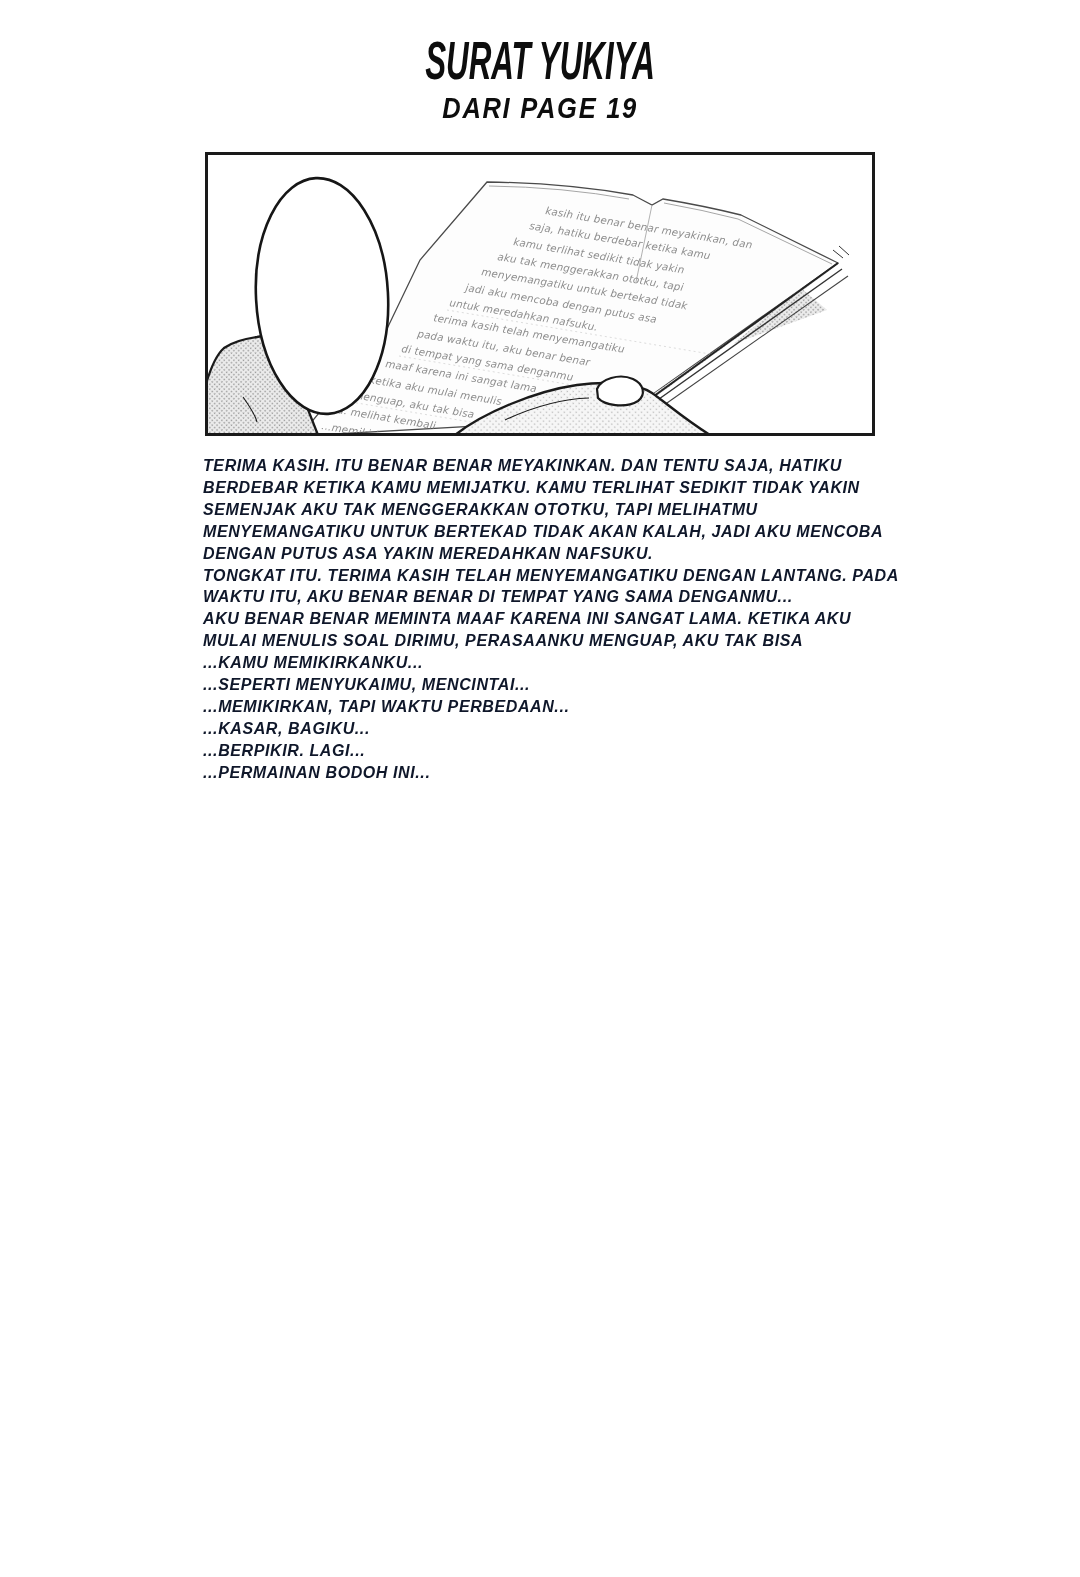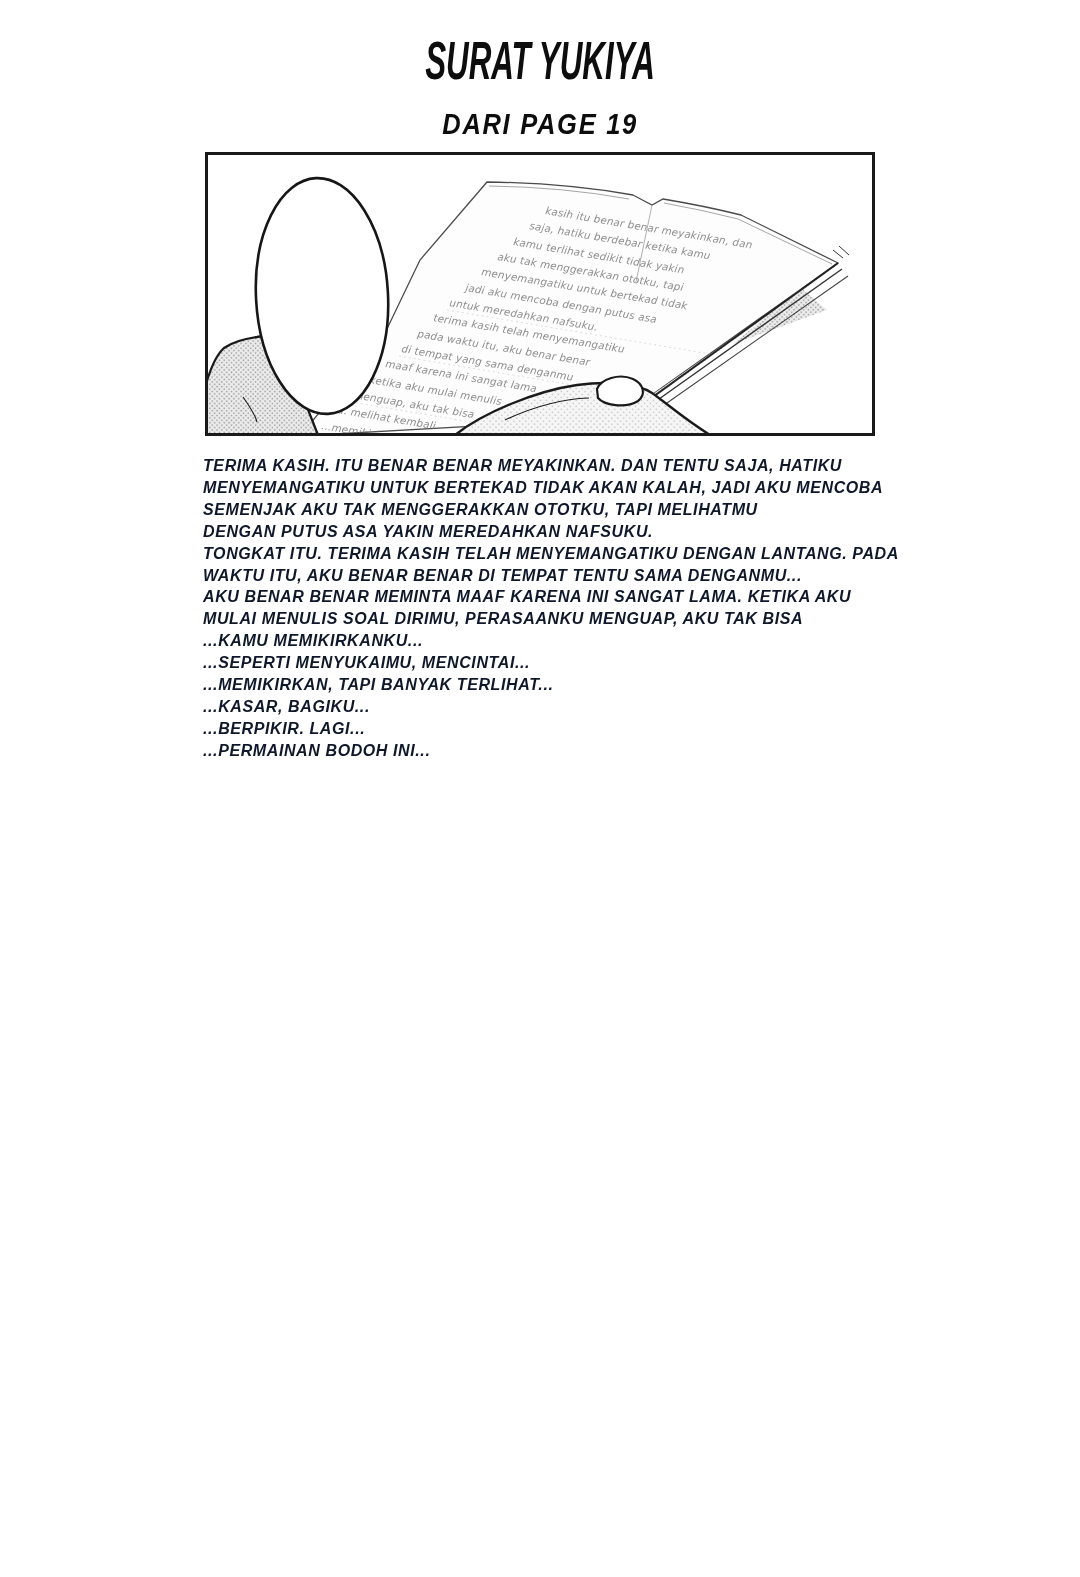--- a/index.html
+++ b/index.html
@@ -7,21 +7,21 @@
     width:1080px;height:1577px;position:relative;background:#ffffff;
     font-family:"Liberation Sans",sans-serif;overflow:hidden;
   }
   .header{position:absolute;top:33px;left:0;width:1080px;text-align:center;}
   .title-line{line-height:1;}
   .title-text{
     display:inline-block;font-weight:700;font-style:italic;font-size:54px;
     color:#0d0d0d;transform:scaleX(0.58);transform-origin:center;
     white-space:nowrap;letter-spacing:0px;
   }
-  .subtitle-line{line-height:1;margin-top:22px;}
+  .subtitle-line{line-height:1;margin-top:6px;}
   .subtitle-text{
     display:inline-block;font-weight:700;font-style:italic;font-size:30px;
     color:#0d0d0d;transform:scaleX(0.85);transform-origin:center;
     white-space:nowrap;letter-spacing:2px;
   }
   .panel-wrap{position:absolute;left:205px;top:152px;width:670px;height:284px;}
   .letter{
     position:absolute;left:203px;top:455px;width:700px;
     font-style:italic;font-weight:600;font-size:16px;line-height:21.9px;
     letter-spacing:0.6px;color:#0f172a;
@@ -107,26 +107,27 @@
   </g>
 
   <ellipse cx="117" cy="144" rx="66" ry="118" transform="rotate(-3 117 144)" fill="#ffffff" stroke="#161616" stroke-width="2.6"></ellipse>
 
   <rect x="1.5" y="1.5" width="667" height="281" fill="none" stroke="#1a1a1a" stroke-width="3"></rect>
 </svg>
 </div>
 
 <div class="letter">
   <div>TERIMA KASIH. ITU BENAR BENAR MEYAKINKAN. DAN TENTU SAJA, HATIKU</div>
+  <div>BERDEBAR KETIKA KAMU MEMIJATKU. KAMU TERLIHAT SEDIKIT TIDAK YAKIN</div>
+  <div>SEMENJAK AKU TAK MENGGERAKKAN OTOTKU, TAPI MELIHATMU</div>
   <div>MENYEMANGATIKU UNTUK BERTEKAD TIDAK AKAN KALAH, JADI AKU MENCOBA</div>
-  <div>SEMENJAK AKU TAK MENGGERAKKAN OTOTKU, TAPI MELIHATMU</div>
   <div>DENGAN PUTUS ASA YAKIN MEREDAHKAN NAFSUKU.</div>
   <div>TONGKAT ITU. TERIMA KASIH TELAH MENYEMANGATIKU DENGAN LANTANG. PADA</div>
-  <div>WAKTU ITU, AKU BENAR BENAR DI TEMPAT TENTU SAMA DENGANMU...</div>
+  <div>WAKTU ITU, AKU BENAR BENAR DI TEMPAT YANG SAMA DENGANMU...</div>
   <div>AKU BENAR BENAR MEMINTA MAAF KARENA INI SANGAT LAMA. KETIKA AKU</div>
   <div>MULAI MENULIS SOAL DIRIMU, PERASAANKU MENGUAP, AKU TAK BISA</div>
   <div>...KAMU MEMIKIRKANKU...</div>
   <div>...SEPERTI MENYUKAIMU, MENCINTAI...</div>
-  <div>...MEMIKIRKAN, TAPI BANYAK TERLIHAT...</div>
+  <div>...MEMIKIRKAN, TAPI WAKTU PERBEDAAN...</div>
   <div>...KASAR, BAGIKU...</div>
   <div>...BERPIKIR. LAGI...</div>
   <div>...PERMAINAN BODOH INI...</div>
 </div>
 
 </body></html>

